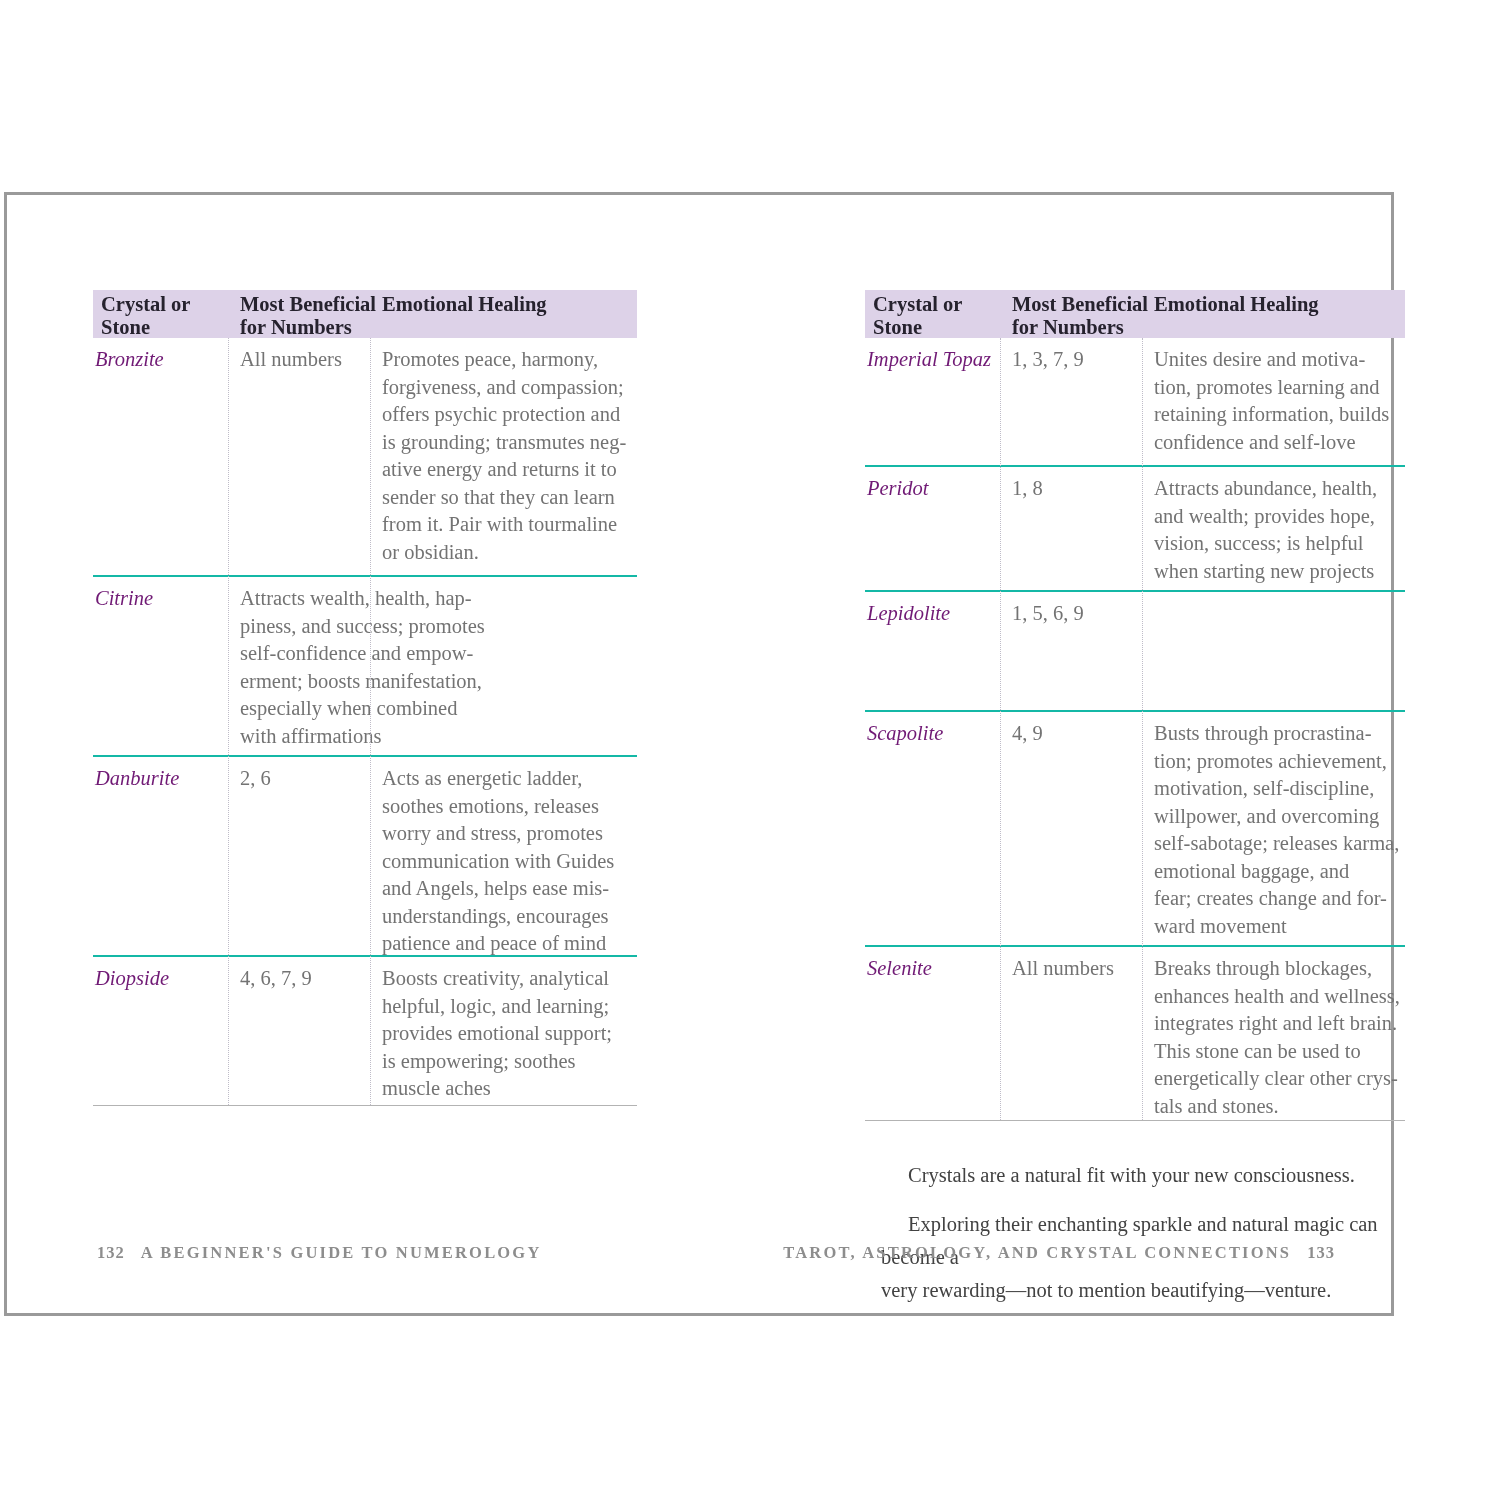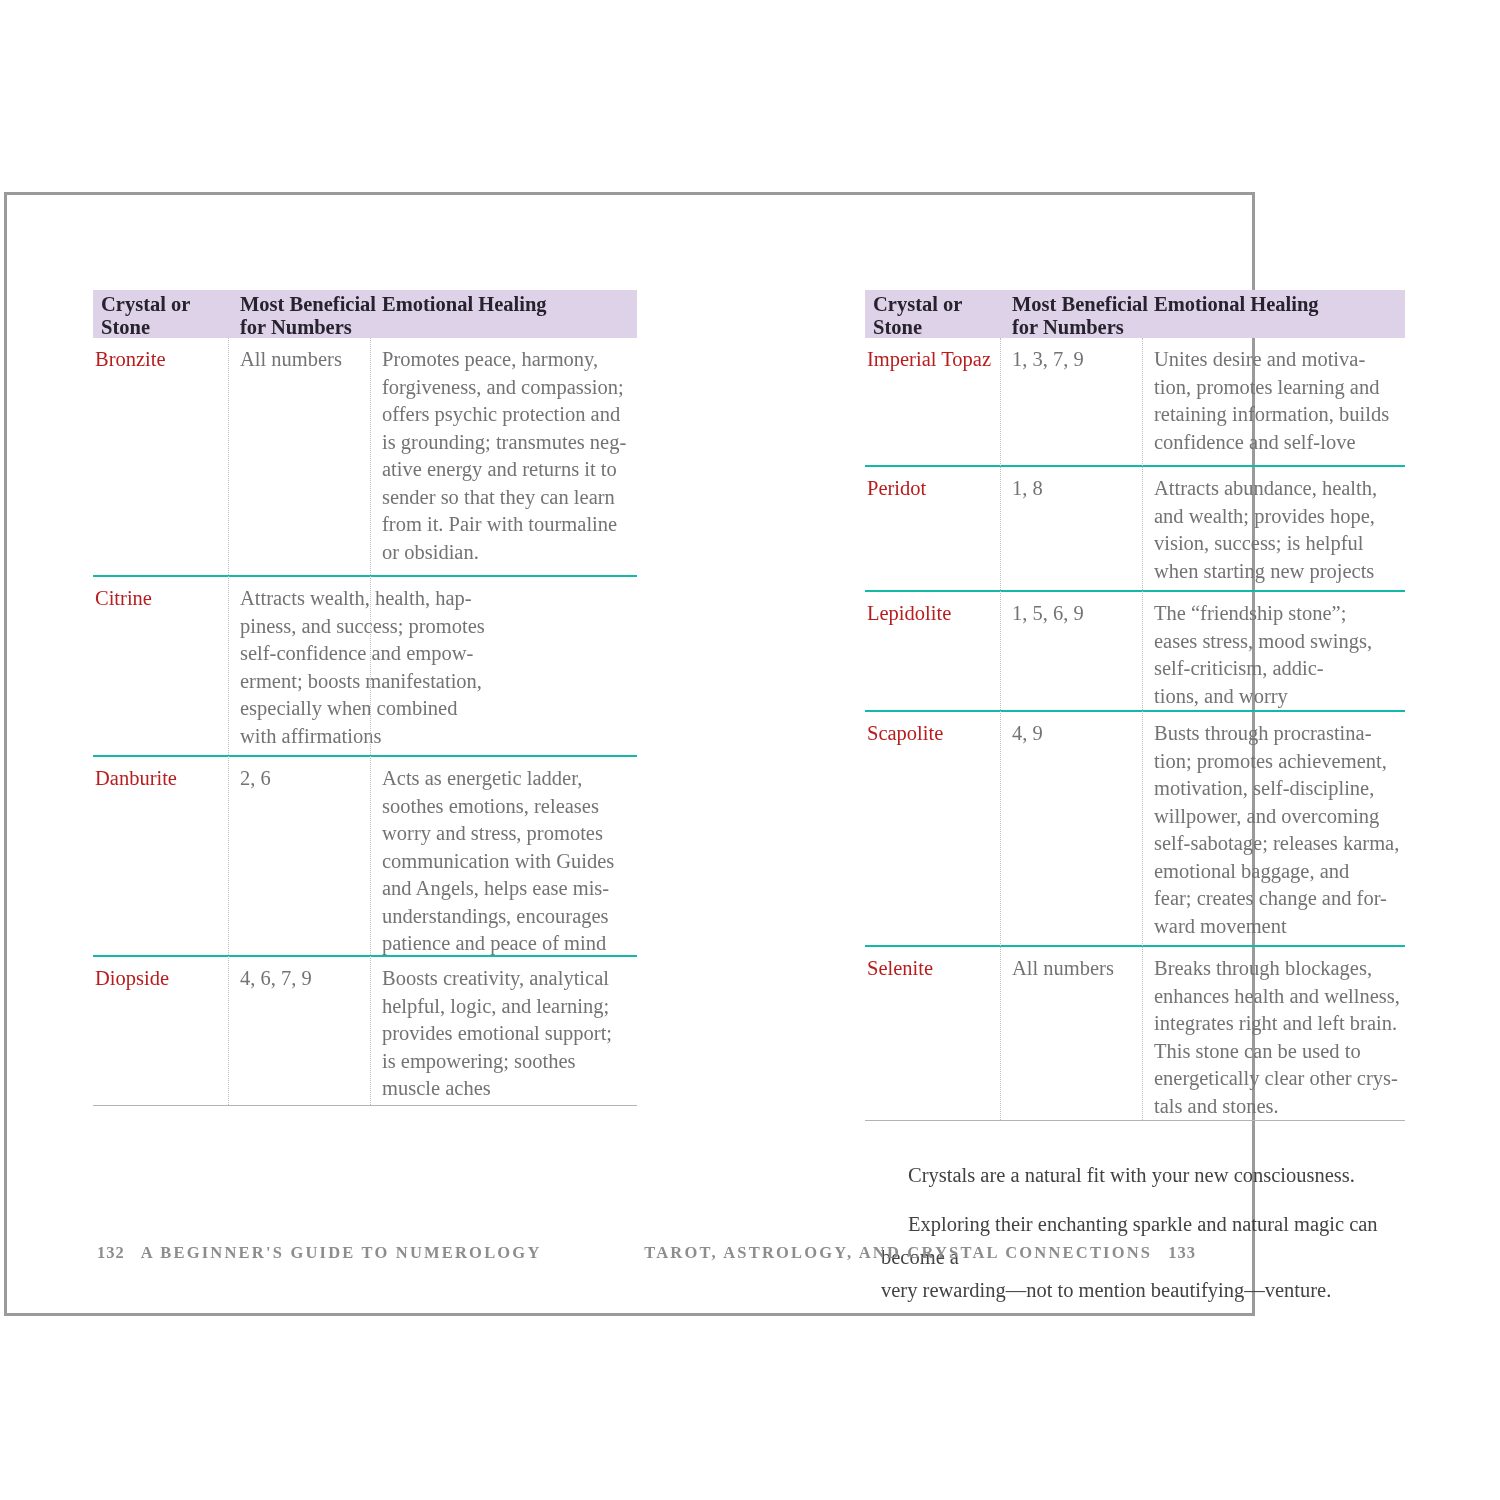--- a/index.html
+++ b/index.html
@@ -9,21 +9,21 @@
     height: 1500px;
     background: #ffffff;
     font-family: "Liberation Serif", "DejaVu Serif", serif;
     color: #474747;
     overflow: hidden;
   }
   .spread {
     position: absolute;
     left: 4px;
     top: 192px;
-    width: 1251px;
+    width: 1390px;
     height: 1124px;
     border: 3px solid #9a9a9a;
     background: #ffffff;
     box-sizing: border-box;
   }
   
   .ctable {
     position: absolute;
     top: 95px;
   }
@@ -59,21 +59,22 @@
   .ctable { border-bottom: 1px solid #b3b3b3; }
 
   .cell {
     font-size: 20.5px;
     line-height: 27.5px;
     white-space: pre;
     padding-top: 8px;
     box-sizing: border-box;
   }
   .cell.name {
-    color: #b91c1c;
+    font-style: italic;
+    color: #701a75;
     padding-left: 2px;
   }
   .cell.nums, .cell.heal { padding-left: 12px; color: #737373; }
 
   
   .vline {
     position: absolute;
     top: 0;
     bottom: 0;
     width: 0;
@@ -207,24 +208,20 @@
           <div class="cell name">Peridot</div>
           <div class="cell nums">1, 8</div>
           <div class="cell heal">Attracts abundance, health,
 and wealth; provides hope,
 vision, success; is helpful
 when starting new projects</div>
         </div>
         <div class="trow">
           <div class="cell name">Lepidolite</div>
           <div class="cell nums">1, 5, 6, 9</div>
-          <div class="cell heal">The “friendship stone”;
-eases stress, mood swings,
-self-criticism, addic-
-tions, and worry</div>
         </div>
         <div class="trow">
           <div class="cell name">Scapolite</div>
           <div class="cell nums">4, 9</div>
           <div class="cell heal">Busts through procrastina-
 tion; promotes achievement,
 motivation, self-discipline,
 willpower, and overcoming
 self-sabotage; releases karma,
 emotional baggage, and

